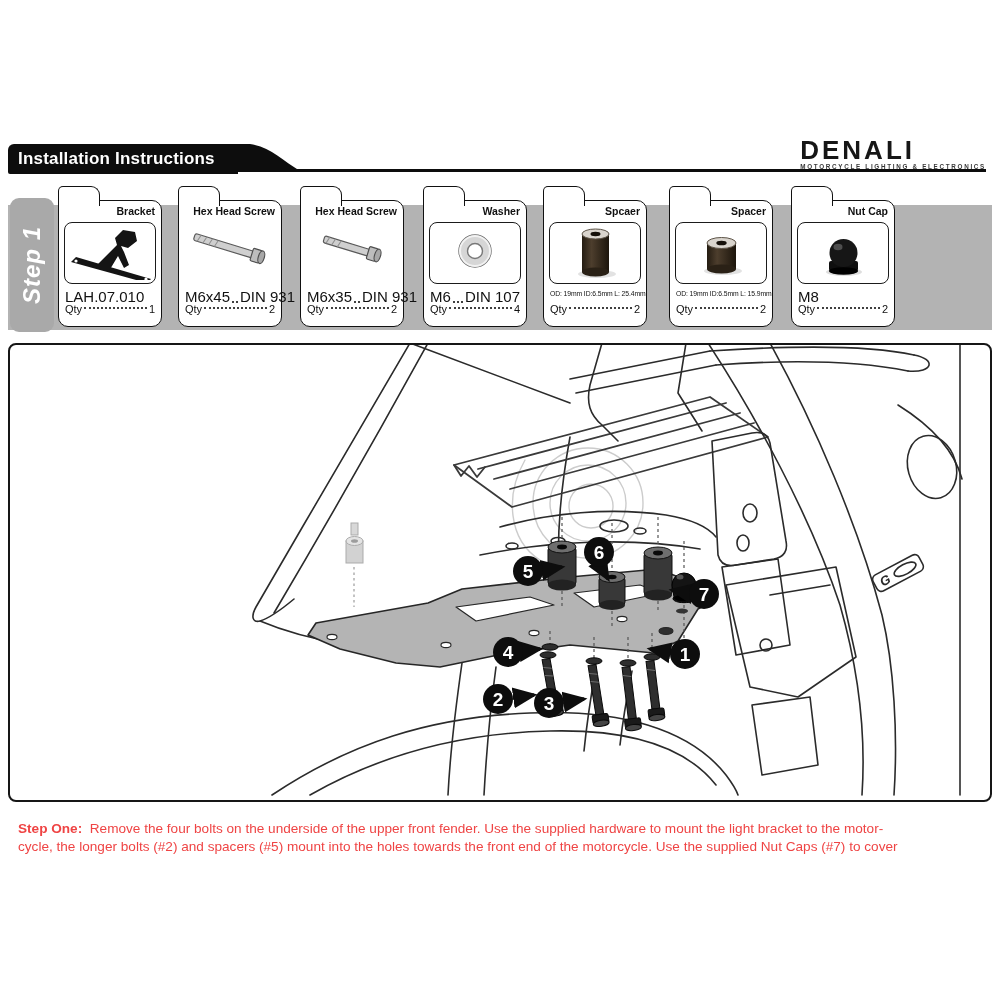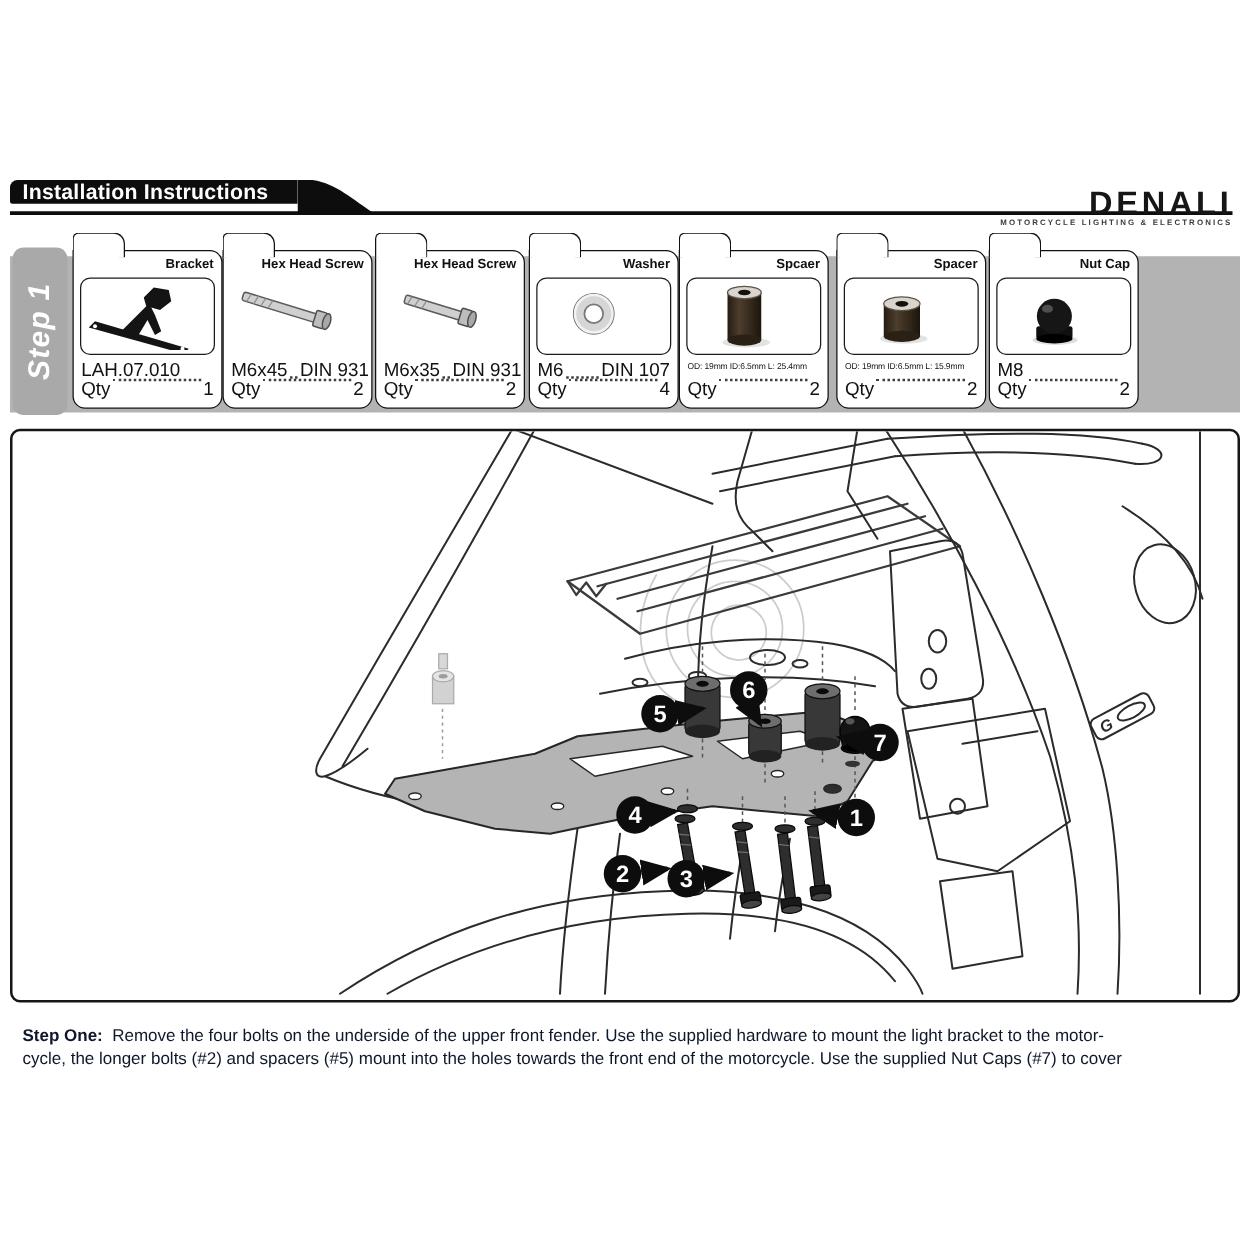--- a/index.html
+++ b/index.html
@@ -2,64 +2,64 @@
 <html><head>
 <meta charset="utf-8">
 <style>
   html,body{margin:0;padding:0;}
   body{
     width:1000px;height:1000px;position:relative;background:#ffffff;
     font-family:"Liberation Sans", sans-serif;color:#111;overflow:hidden;
   }
   
   .banner{
-    position:absolute;left:8px;top:144px;width:230px;height:19px;
+    position:absolute;left:8px;top:144px;width:230px;height:30px;
     background:#0d0d0d;border-radius:6px 0 0 2px;display:flex;align-items:center;
   }
   .banner .title{color:#fff;font-weight:bold;font-size:17px;padding-left:10px;letter-spacing:.2px;white-space:nowrap;}
   .banner-swoosh{position:absolute;left:238px;top:144px;}
   .header-rule{position:absolute;left:8px;top:169px;width:978px;height:2.5px;background:#0d0d0d;}
-  .brand-block{position:absolute;right:14px;top:151px;text-align:right;}
+  .brand-block{position:absolute;right:14px;top:139px;}
   .brand{font-size:26px;font-weight:800;letter-spacing:3px;line-height:22px;color:#161616;}
   .tagline{font-size:6.3px;font-weight:bold;letter-spacing:1.7px;color:#3a3a3a;margin-top:2px;}
   
   .band{position:absolute;left:8px;top:205px;width:984px;height:125px;}
   .step-tab{
     position:absolute;left:10px;top:198px;width:44px;height:134px;border-radius:9px;
     display:flex;align-items:center;justify-content:center;
   }
   .step-tab span{
     writing-mode:vertical-rl;transform:rotate(180deg);
     color:#fff;font-weight:bold;font-style:italic;font-size:24px;letter-spacing:1px;white-space:nowrap;
   }
   
-  .card{position:absolute;top:186px;width:88px;height:141px;padding-left:32px;}
+  .card{position:absolute;top:186px;width:104px;height:141px;}
   .card .body{
     position:absolute;left:0;top:14px;right:0;bottom:0;background:#fff;
     border:1.6px solid #111;border-radius:0 10px 10px 10px;
   }
   .card .tab{
     position:absolute;left:0;top:0;width:40px;height:19px;background:#fff;
     border:1.6px solid #111;border-bottom:none;border-radius:5px 9px 0 0;z-index:2;
   }
   .card .num{position:absolute;left:8px;top:0px;font-size:18px;font-weight:bold;line-height:19px;}
   .card .label{position:absolute;right:7px;top:19px;font-size:10.5px;font-weight:600;z-index:2;}
   .card .img{position:absolute;left:6px;right:6px;top:36px;height:60px;border-radius:8px;overflow:hidden;}
   .card .img.framed{border:1.6px solid #1b1b1b;}
   .card .spec{position:absolute;left:7px;right:7px;top:102px;font-size:15px;display:flex;align-items:flex-end;white-space:nowrap;}
   .card .spec.tiny{font-size:6.8px;top:104px;letter-spacing:-0.1px;}
-  .card .qty{position:absolute;left:7px;right:7px;top:117px;font-size:15px;display:flex;align-items:flex-start;}
+  .card .qty{position:absolute;left:7px;right:7px;top:117px;font-size:11px;display:flex;align-items:center;}
   .dots{flex:1;border-bottom:2px dotted #3f3f3f;margin:0 2px 2px 2px;min-width:6px;}
   
   .diagram{
     position:absolute;left:8px;top:343px;width:980px;height:455px;
     border:2px solid #161616;border-radius:8px;background:#fff;overflow:hidden;
   }
   
-  .instructions{position:absolute;left:18px;top:820px;width:970px;font-size:13.6px;line-height:18px;color:#0f172a;}
+  .instructions{position:absolute;left:18px;top:820px;width:970px;font-size:13.6px;line-height:18px;color:#ef4444;}
   .instructions .ln{white-space:nowrap;}
   .instructions b{font-weight:bold;}
 </style>
 </head>
 <body>
 
 <div class="banner">
   <span class="title">Installation Instructions</span>
 </div>
 <svg class="banner-swoosh" width="62" height="27" viewBox="0 0 62 27">

